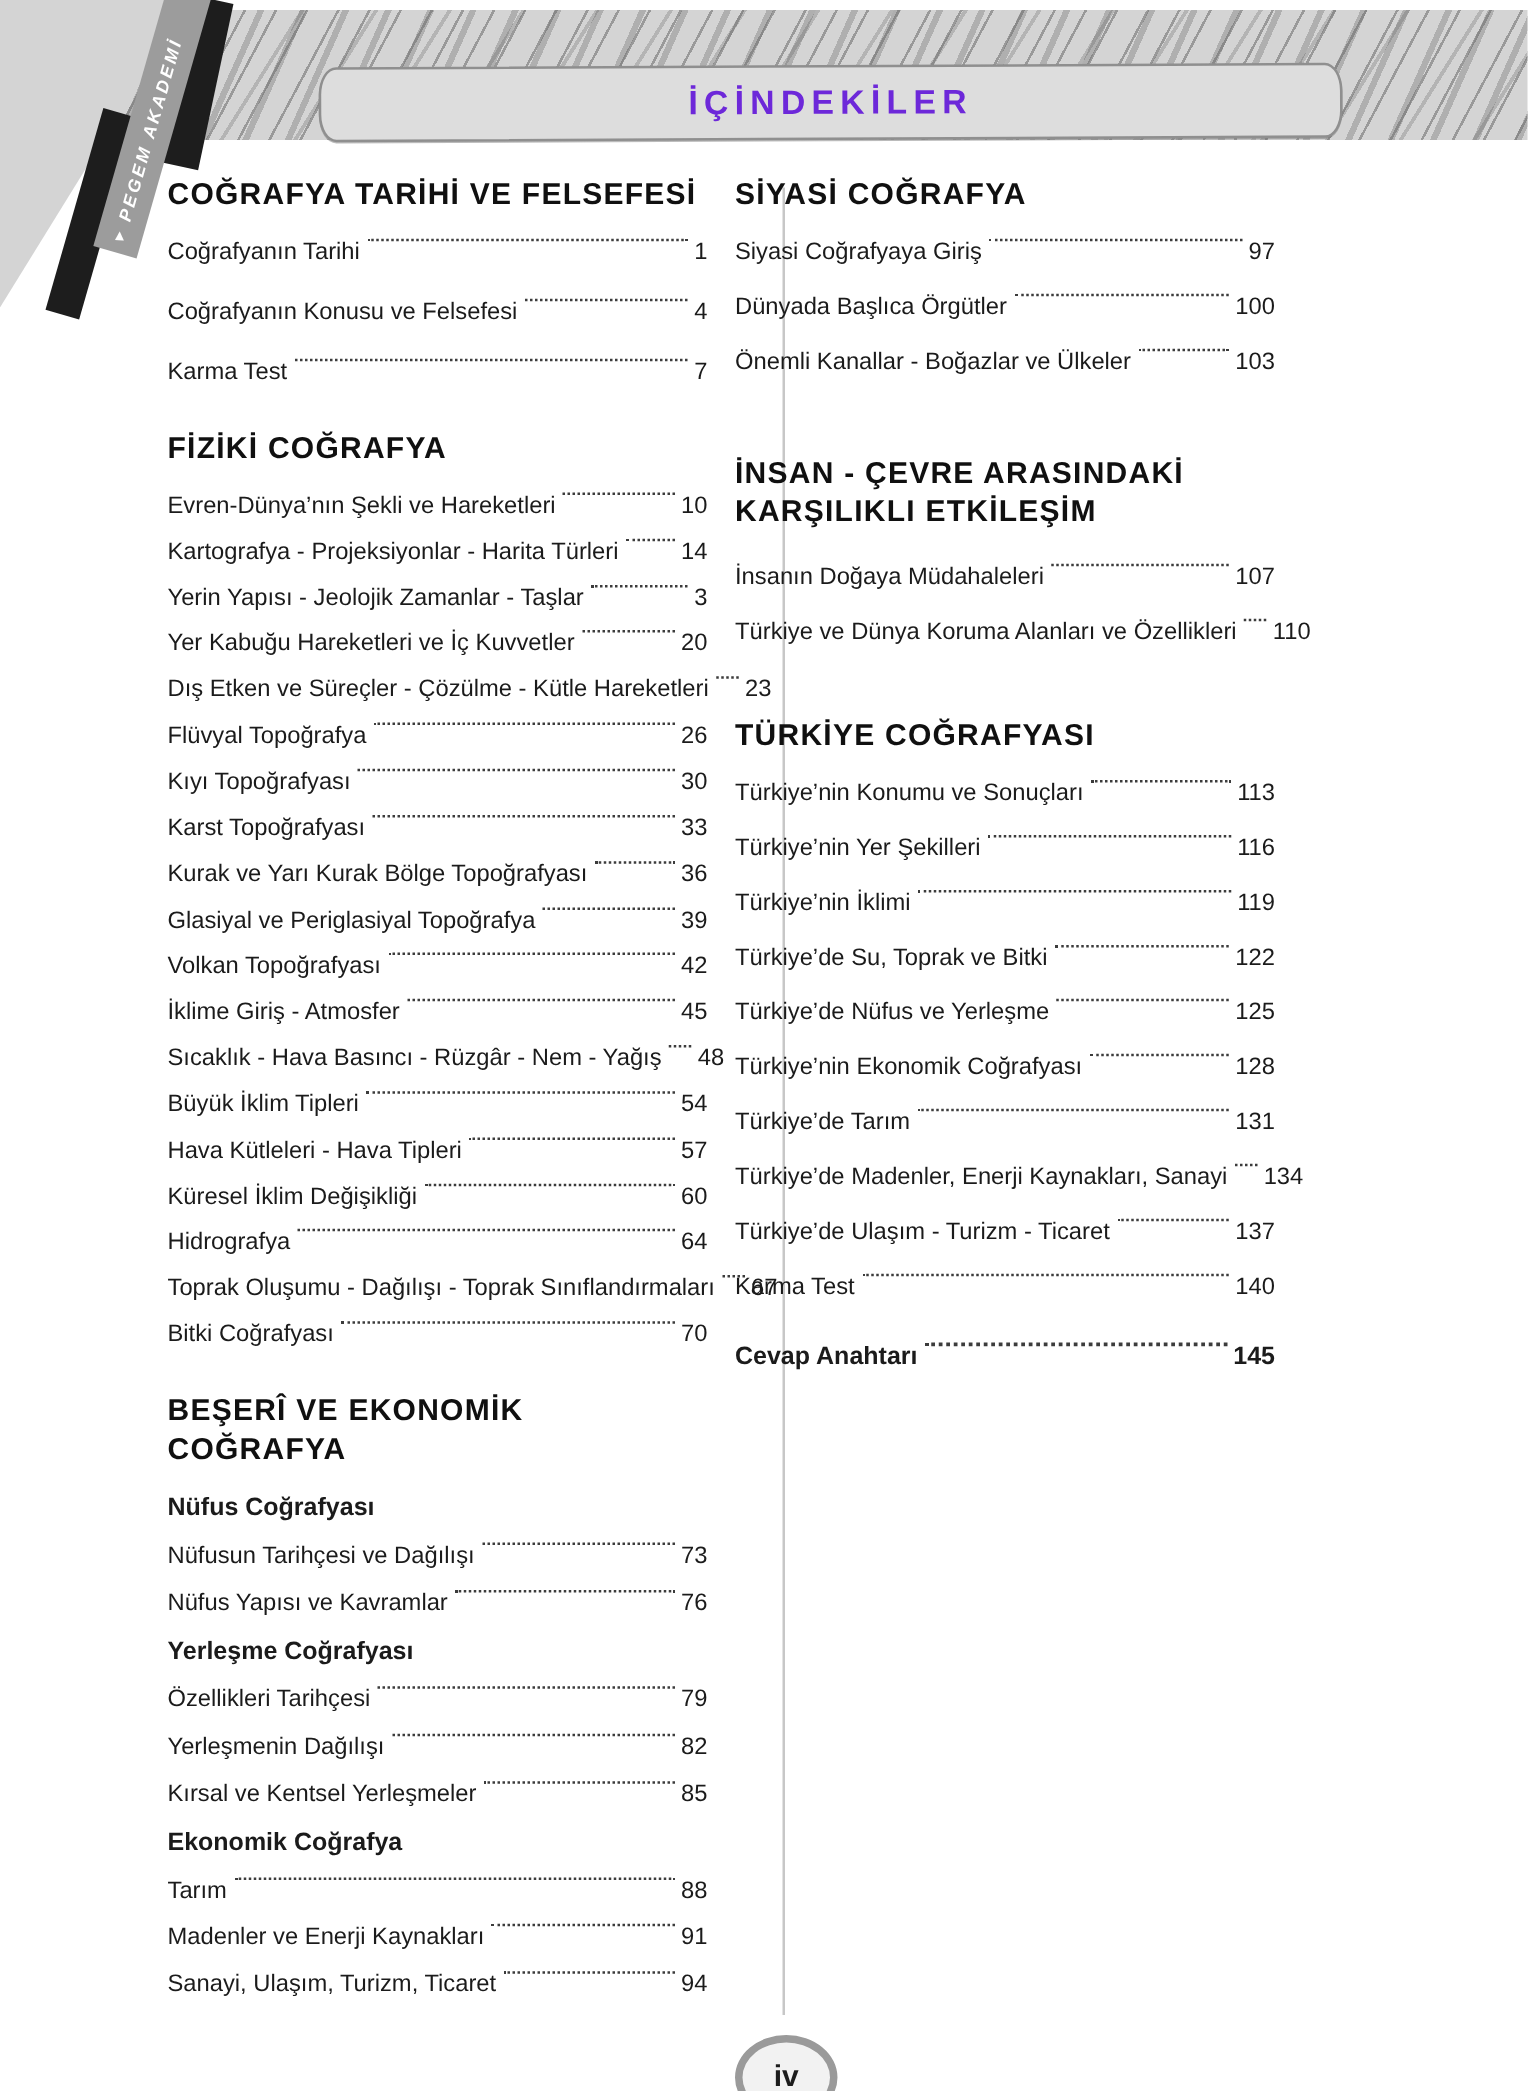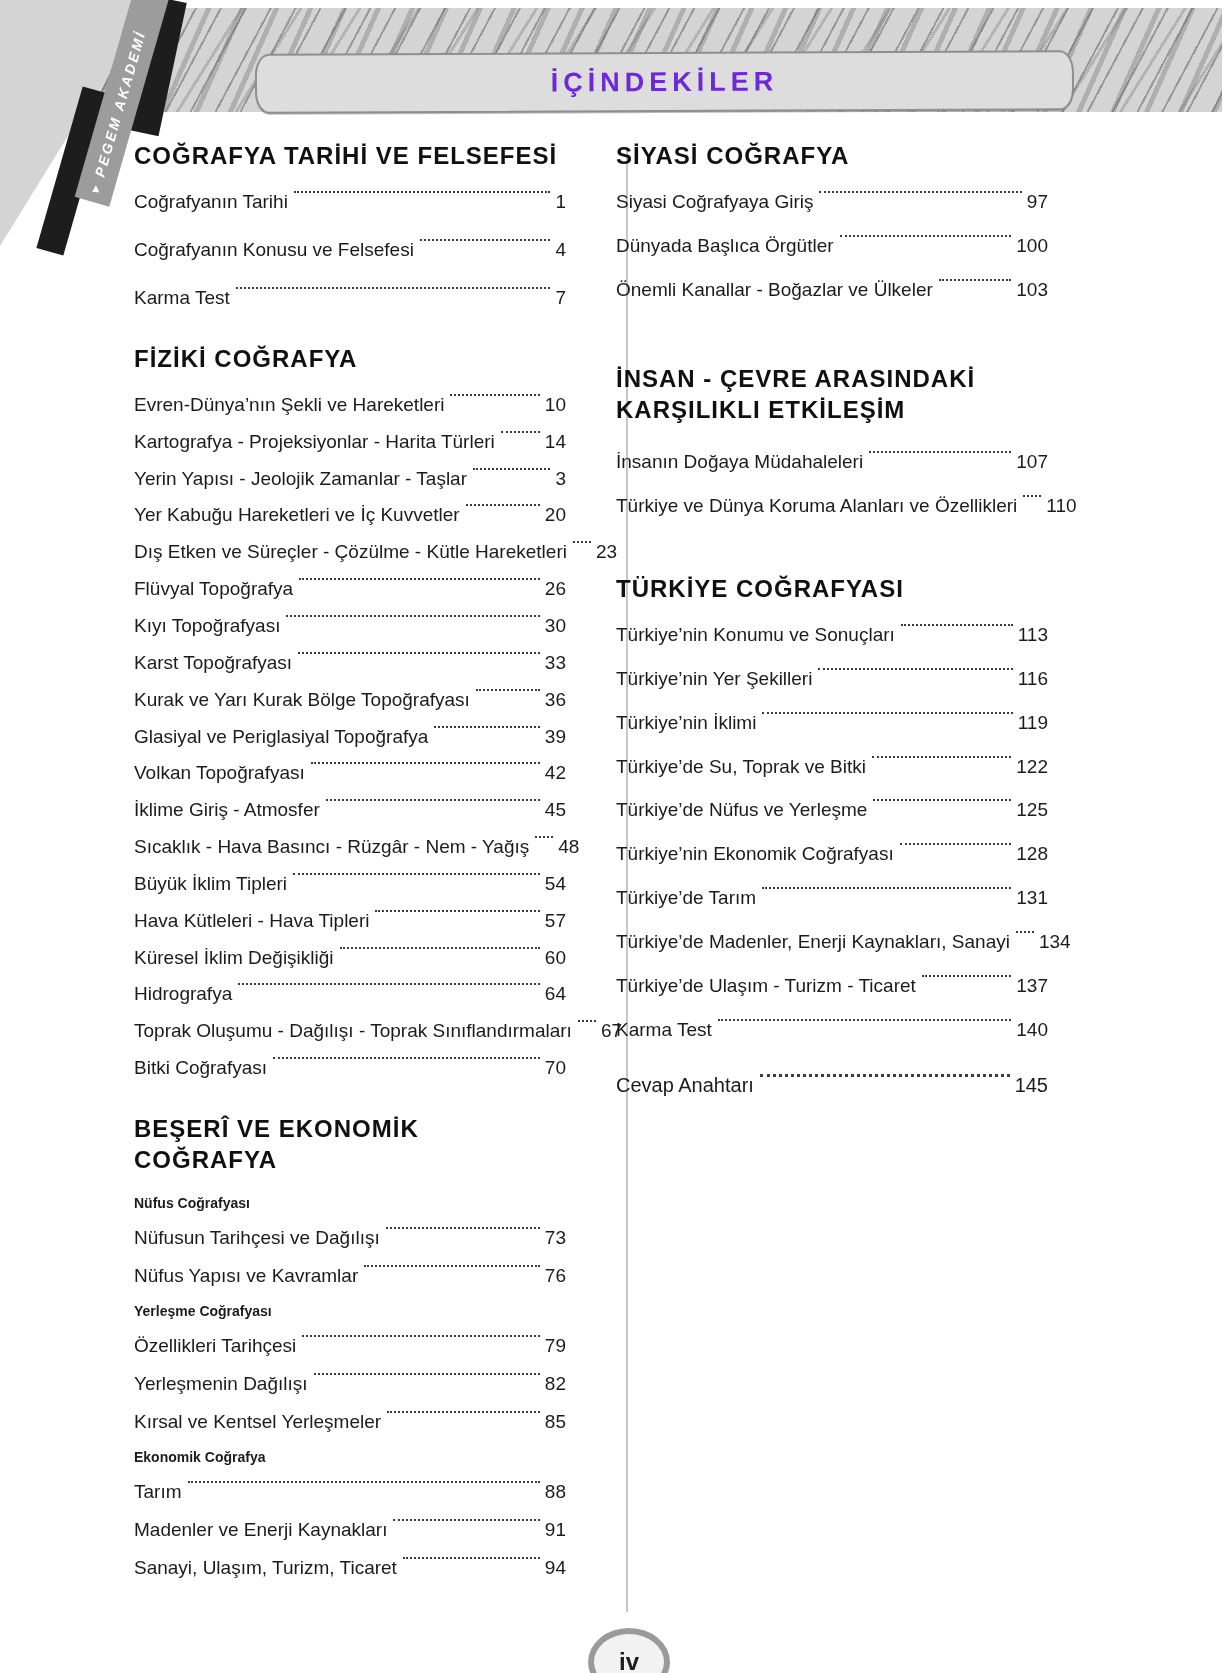--- a/index.html
+++ b/index.html
@@ -63,43 +63,43 @@
     transform:rotate(-14deg);
   }
 
   
   .column-divider{
     position:absolute;left:626px;top:150px;width:2px;height:1462px;
     background:#c7c7c7;
   }
   .col{position:absolute;top:140px;width:432px;}
   .col-left{left:134px;}
-  .col-right{left:616px;}
+  .col-right{left:588px;}
 
   .toc-section{margin-bottom:34px;}
   .sec-heading{
     margin:0 0 20px 0;
     font-size:24px;font-weight:bold;text-align:left;
     letter-spacing:1px;color:#101010;
     white-space:pre-line;line-height:1.3;
   }
 
   .entry{
     display:flex;align-items:flex-start;
     font-size:19px;line-height:1.15;color:#1b1b1b;
   }
   .entry .label{white-space:nowrap;padding-right:3px;}
   .entry .leader{
     flex:1;min-width:18px;
     border-bottom:2px dotted #3c3c3c;
     margin:0 3px 4px 3px;
   }
   .entry .pagenum{padding-left:2px;}
-  .entry.subheading{font-weight:bold;font-size:14px;}
-  .entry.bold{font-weight:normal;font-size:20px;}
+  .entry.subheading{font-weight:bold;font-size:20px;}
+  .entry.bold{font-weight:bold;font-size:20px;}
   .entry.bold .leader{border-bottom-width:3px;}
 
   
   .sec-felsefe .entry{margin-bottom:26px;}
   .sec-fiziki .entry{margin-bottom:15px;}
   .sec-beseri .entry{margin-bottom:16px;}
   .col-right .entry{margin-bottom:22px;}
   .sec-siyasi{margin-bottom:62px;}
   .sec-insan{margin-bottom:56px;}
   .sec-insan .sec-heading{margin-bottom:26px;}

